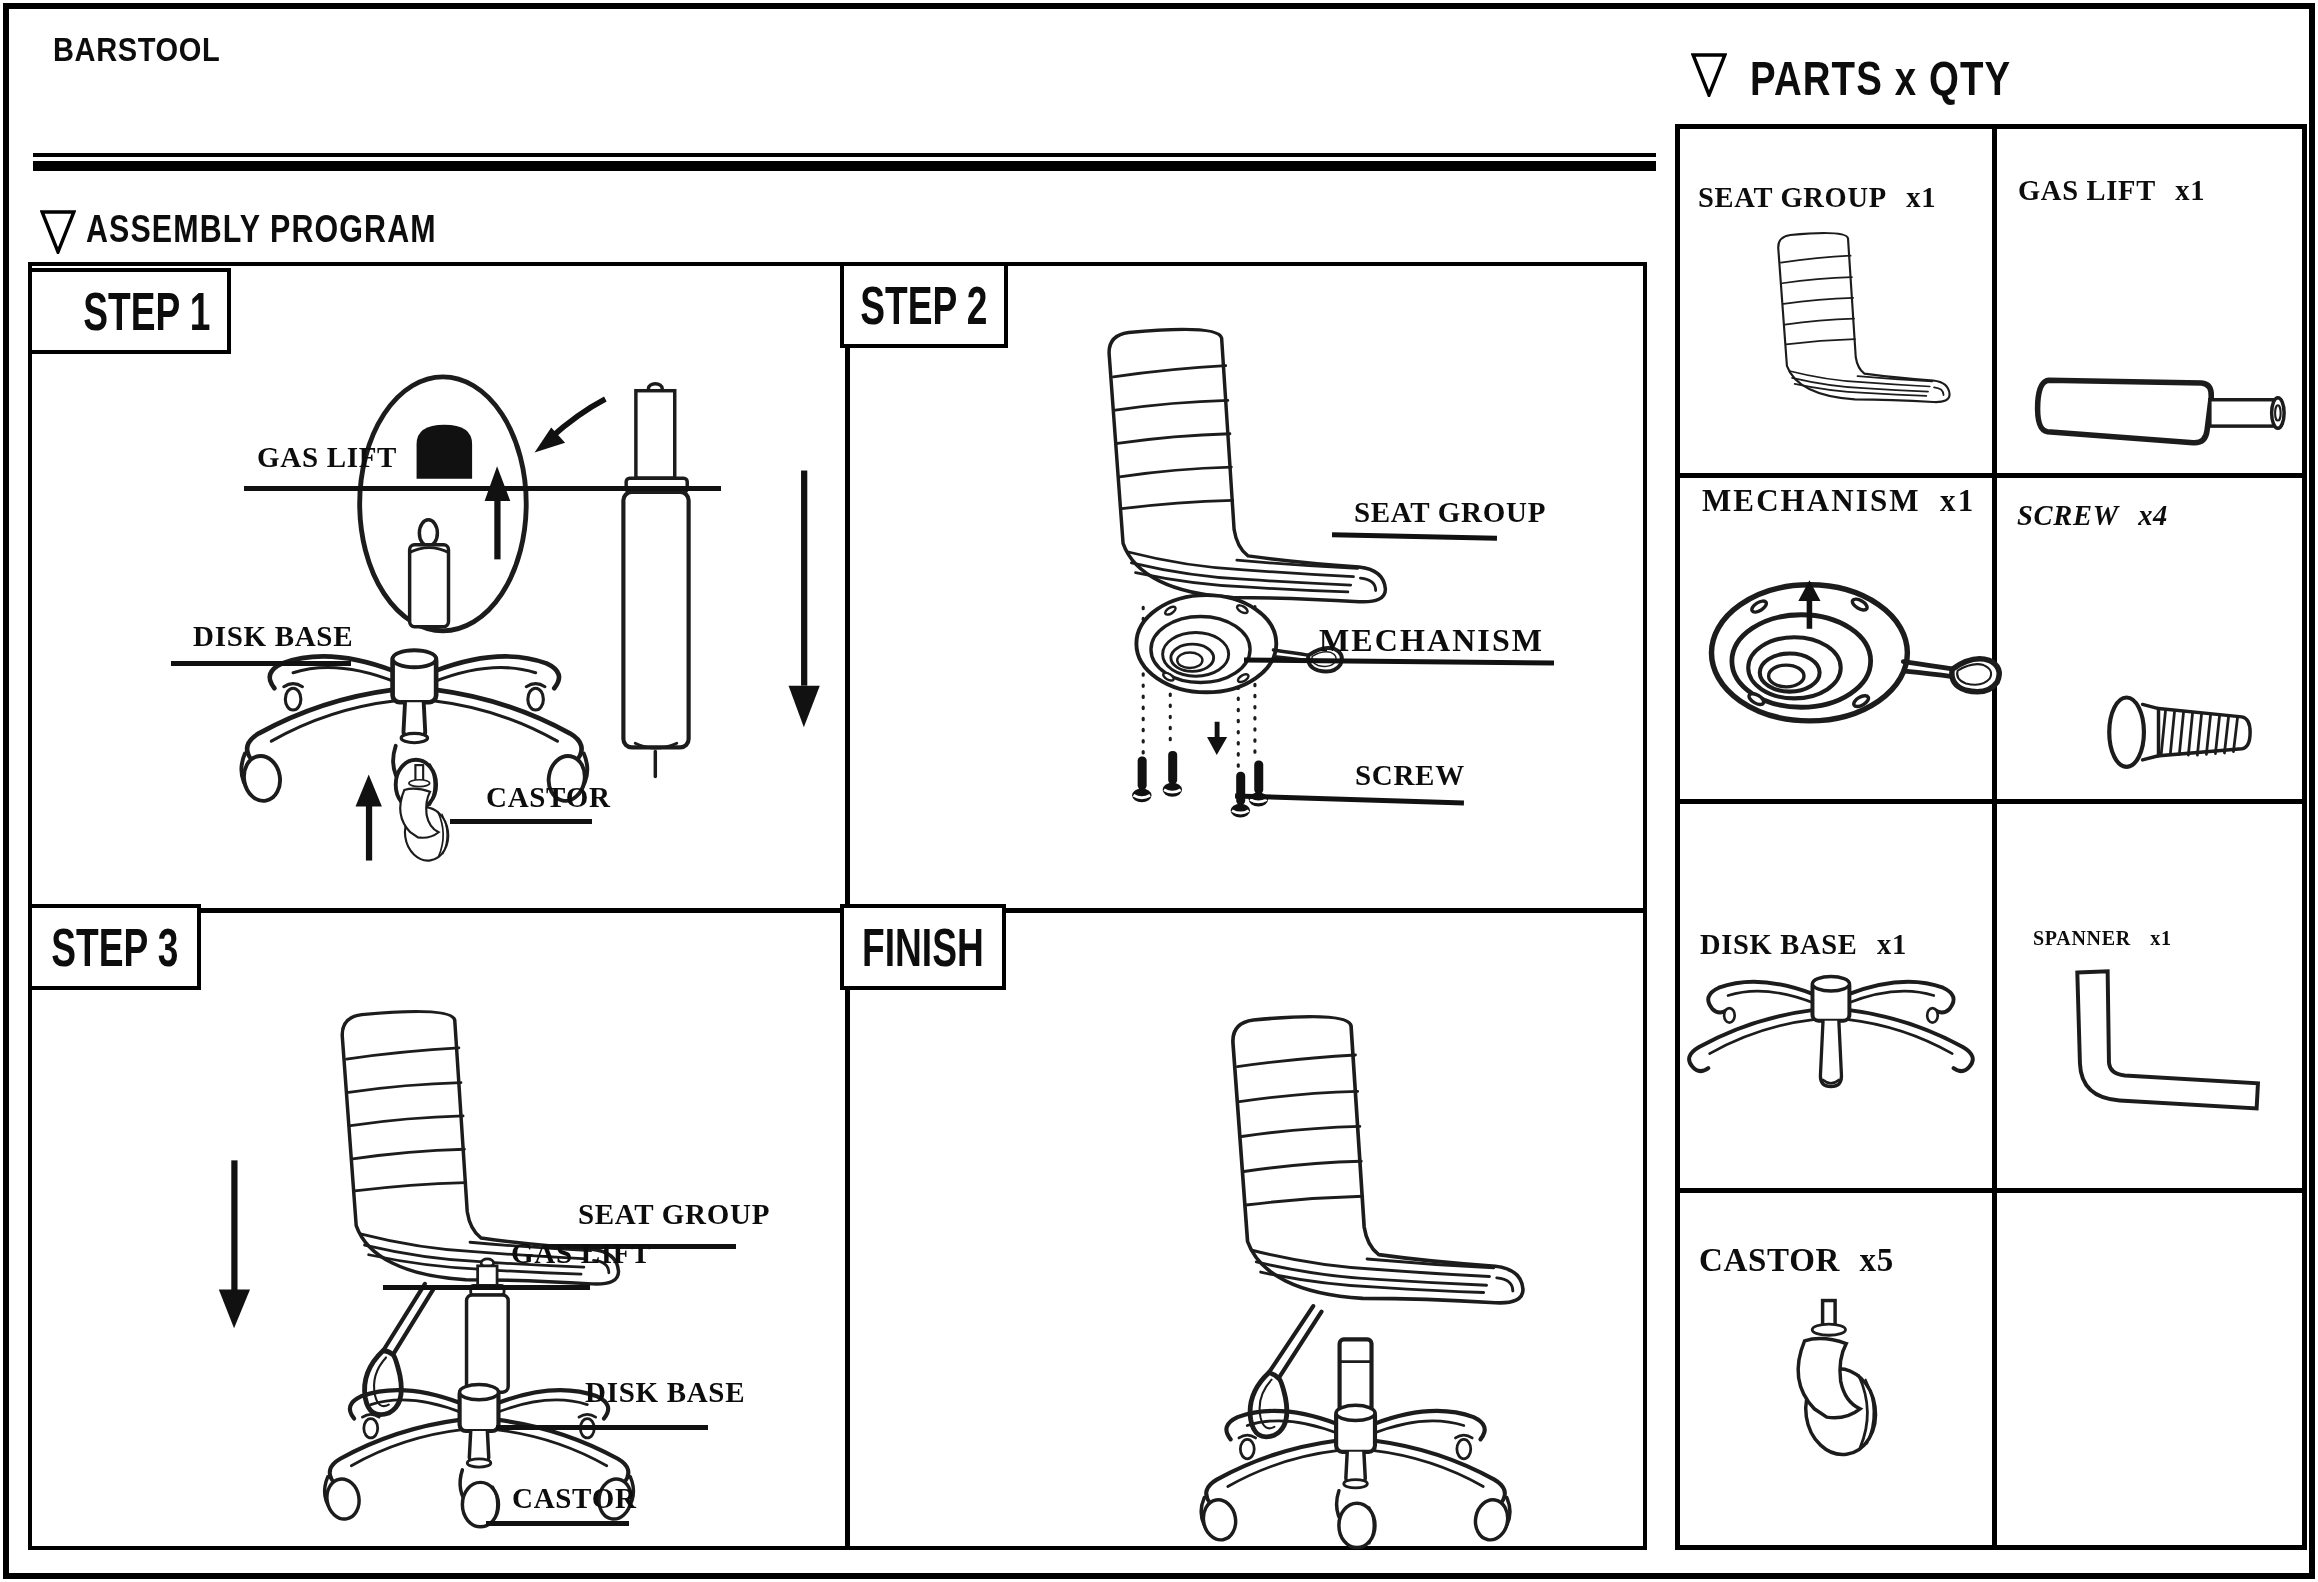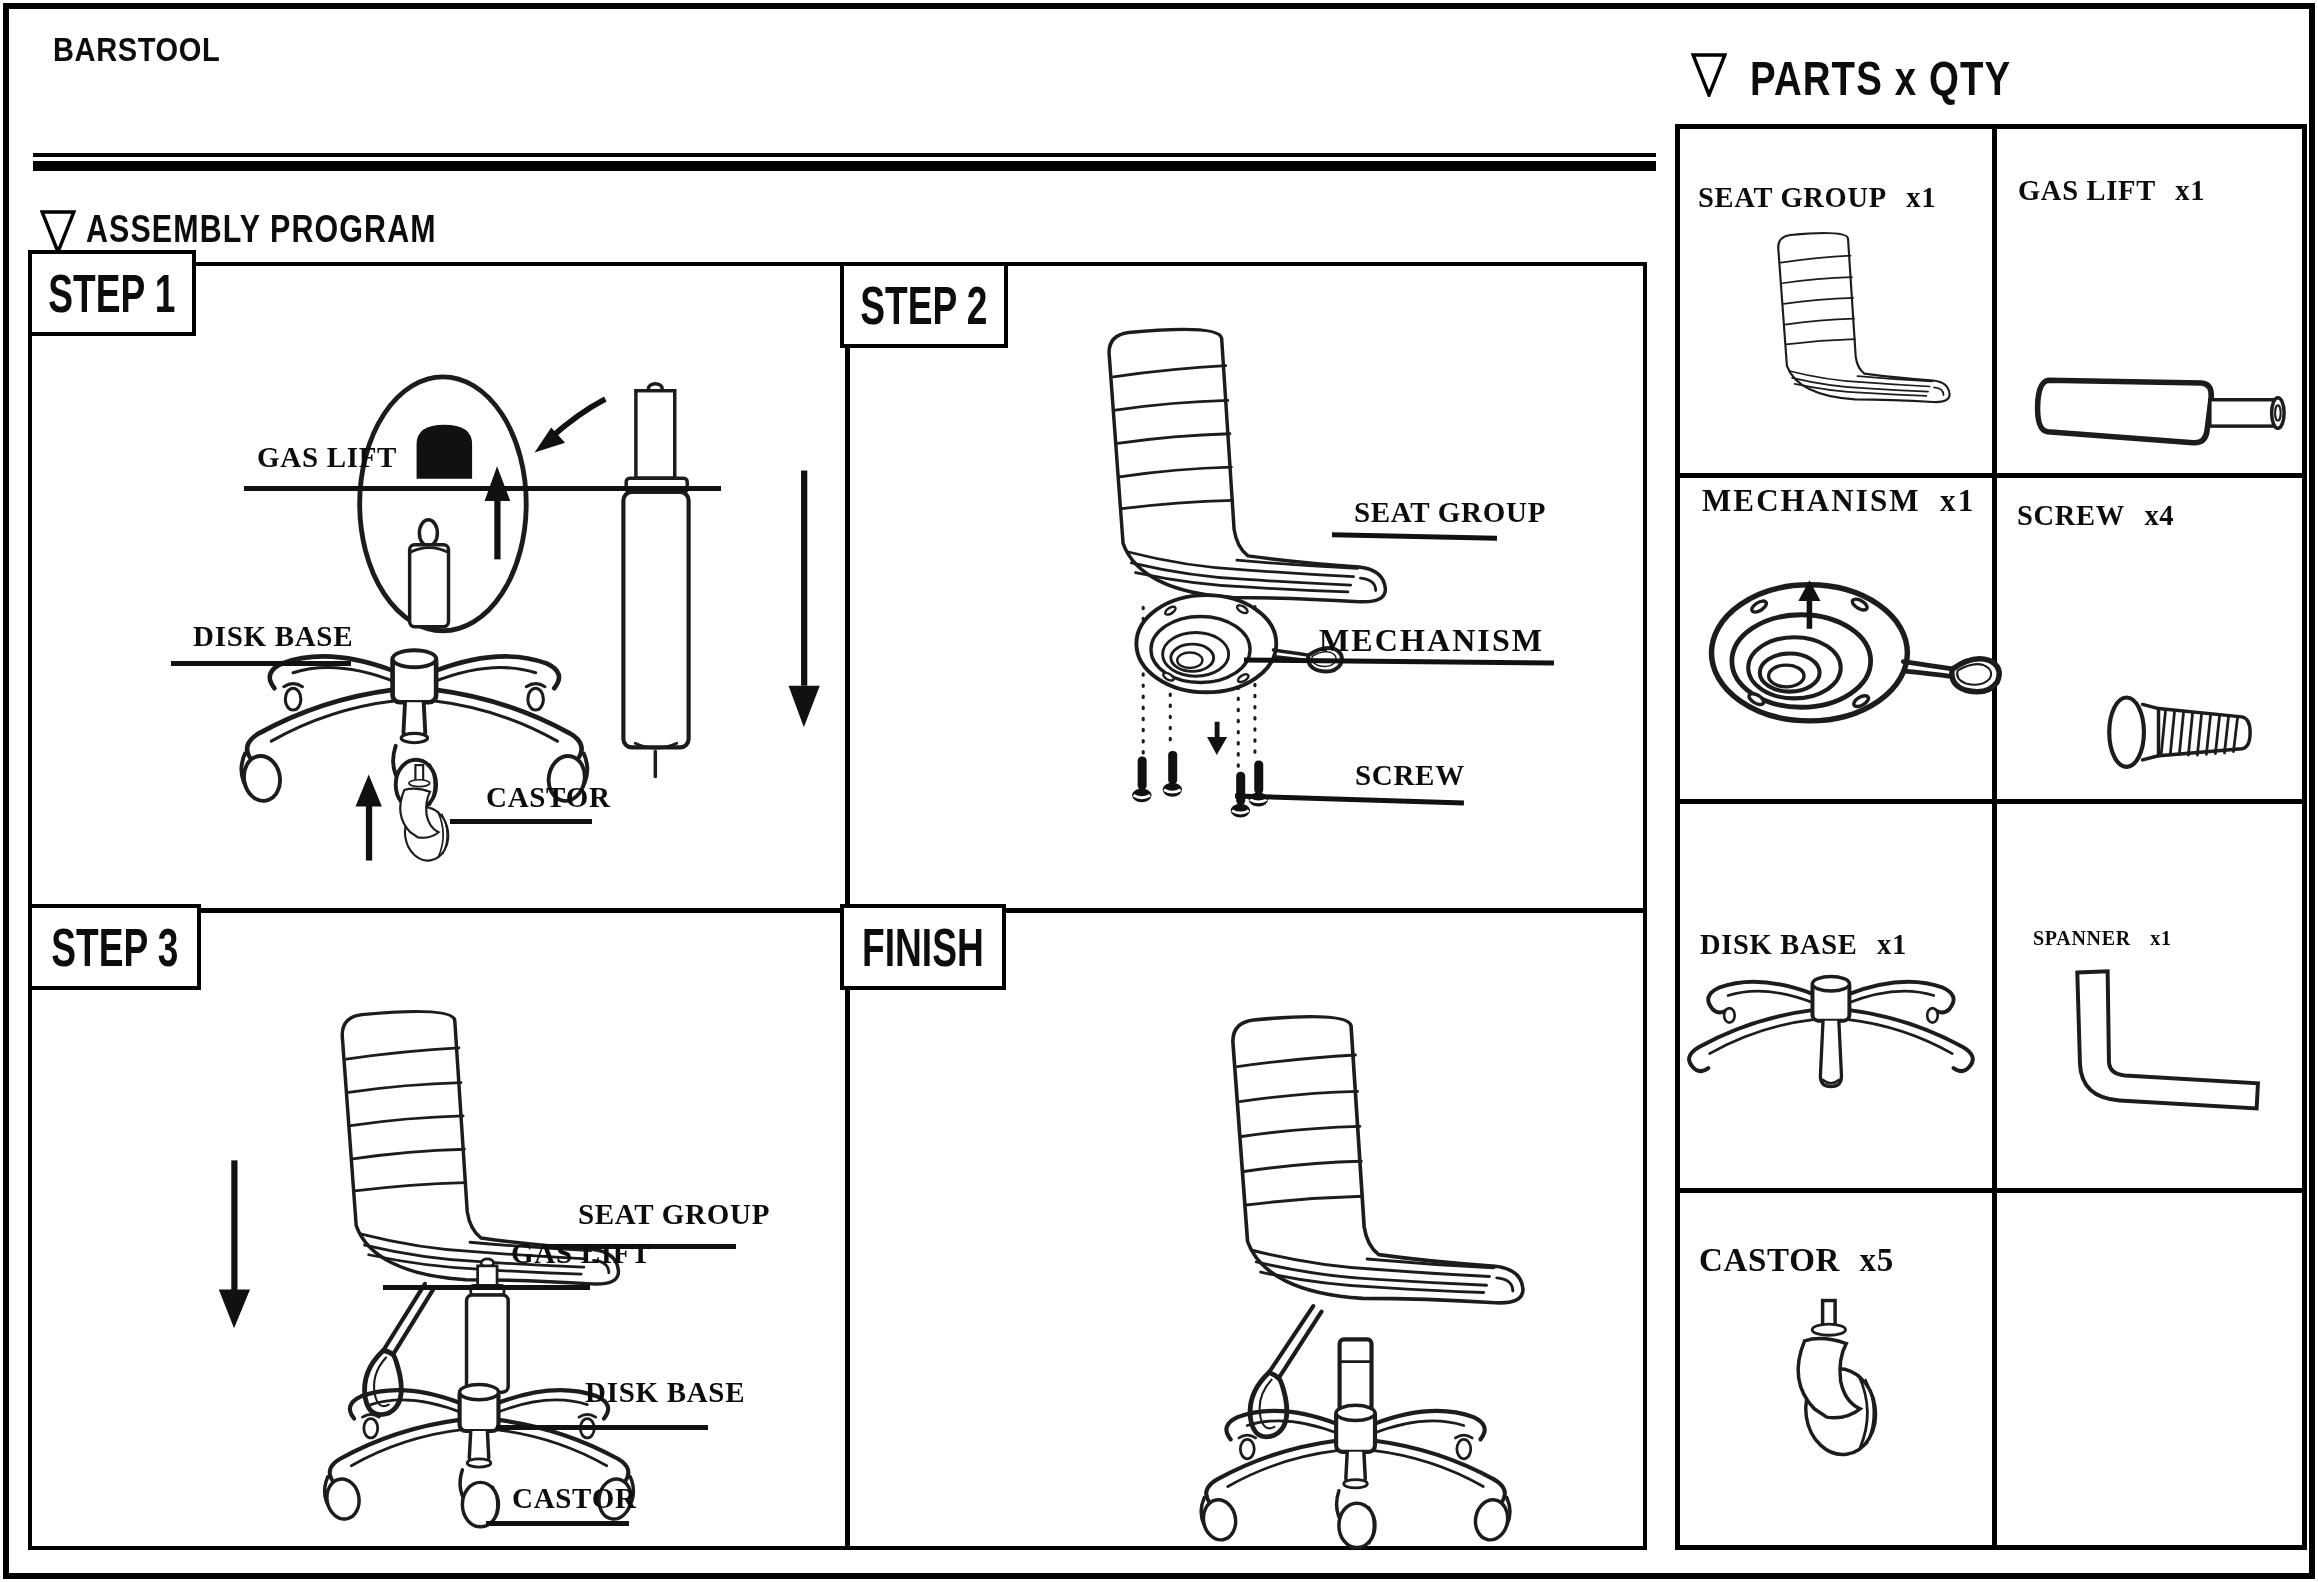--- a/index.html
+++ b/index.html
@@ -266,21 +266,21 @@
       <use href="#sym-mech" transform="translate(2460,828) scale(0.98)"></use>
       <rect x="2603" y="862" width="8" height="44" fill="#111"></rect>
       <polygon points="2607,836 2591,866 2623,866" fill="#111"></polygon>
       <use href="#sym-screwpart" transform="translate(3030,985)"></use>
       <use href="#sym-base-bare" transform="translate(2410,1408) scale(0.95)"></use>
       <use href="#sym-spanner" transform="translate(2955,1390) scale(0.95)"></use>
       <use href="#sym-castor" transform="translate(2540,1870)"></use>
     </g>
   </svg>
 
-  <div class="step-box" style="left:28px;top:250px;width:160px;height:78px;">
+  <div class="step-box" style="left:28px;top:268px;width:160px;height:78px;padding-left:35px;">
     <span>STEP 1</span>
   </div>
   <div class="step-box" style="left:840px;top:262px;width:160px;height:78px;">
     <span>STEP 2</span>
   </div>
   <div class="step-box" style="left:28px;top:904px;width:165px;height:78px;">
     <span>STEP 3</span>
   </div>
   <div class="step-box" style="left:840px;top:904px;width:158px;height:78px;">
     <span>FINISH</span>
@@ -311,21 +311,21 @@
 
   <div class="part-label" style="left:1698px;top:182px;">
     <span>SEAT GROUP</span><span class="qty">x1</span>
   </div>
   <div class="part-label" style="left:2018px;top:175px;">
     <span>GAS LIFT</span><span class="qty">x1</span>
   </div>
   <div class="part-label" style="left:1702px;top:483px;font-size:31px;letter-spacing:2.1px;">
     <span>MECHANISM</span><span class="qty">x1</span>
   </div>
-  <div class="part-label" style="left:2017px;top:500px;">
+  <div class="part-label" style="left:2017px;top:500px;font-style:italic;">
     <span>SCREW</span><span class="qty">x4</span>
   </div>
   <div class="part-label" style="left:1700px;top:929px;">
     <span>DISK BASE</span><span class="qty">x1</span>
   </div>
   <div class="part-label" style="left:2033px;top:927px;font-size:20px;">
     <span>SPANNER</span><span class="qty">x1</span>
   </div>
   <div class="part-label" style="left:1699px;top:1242px;font-size:33px;">
     <span>CASTOR</span><span class="qty">x5</span>

